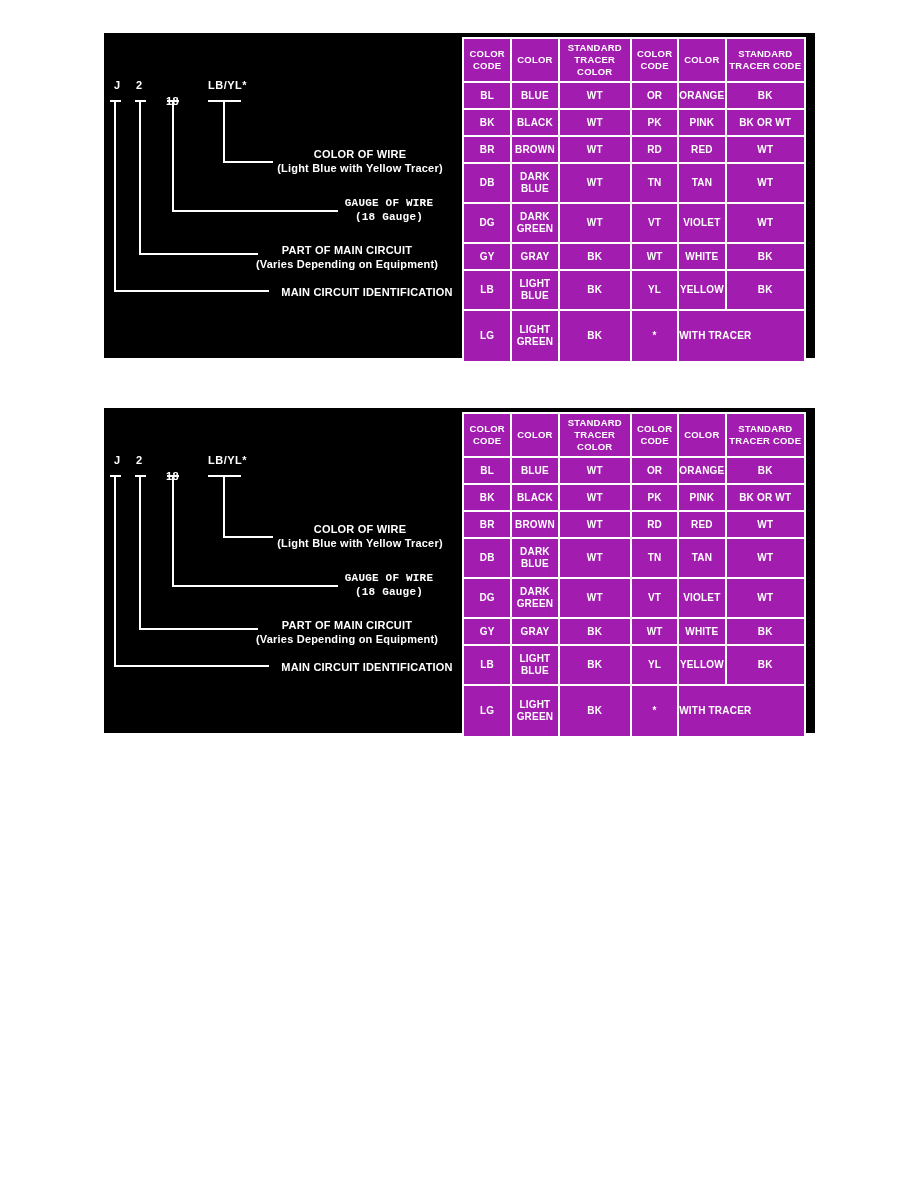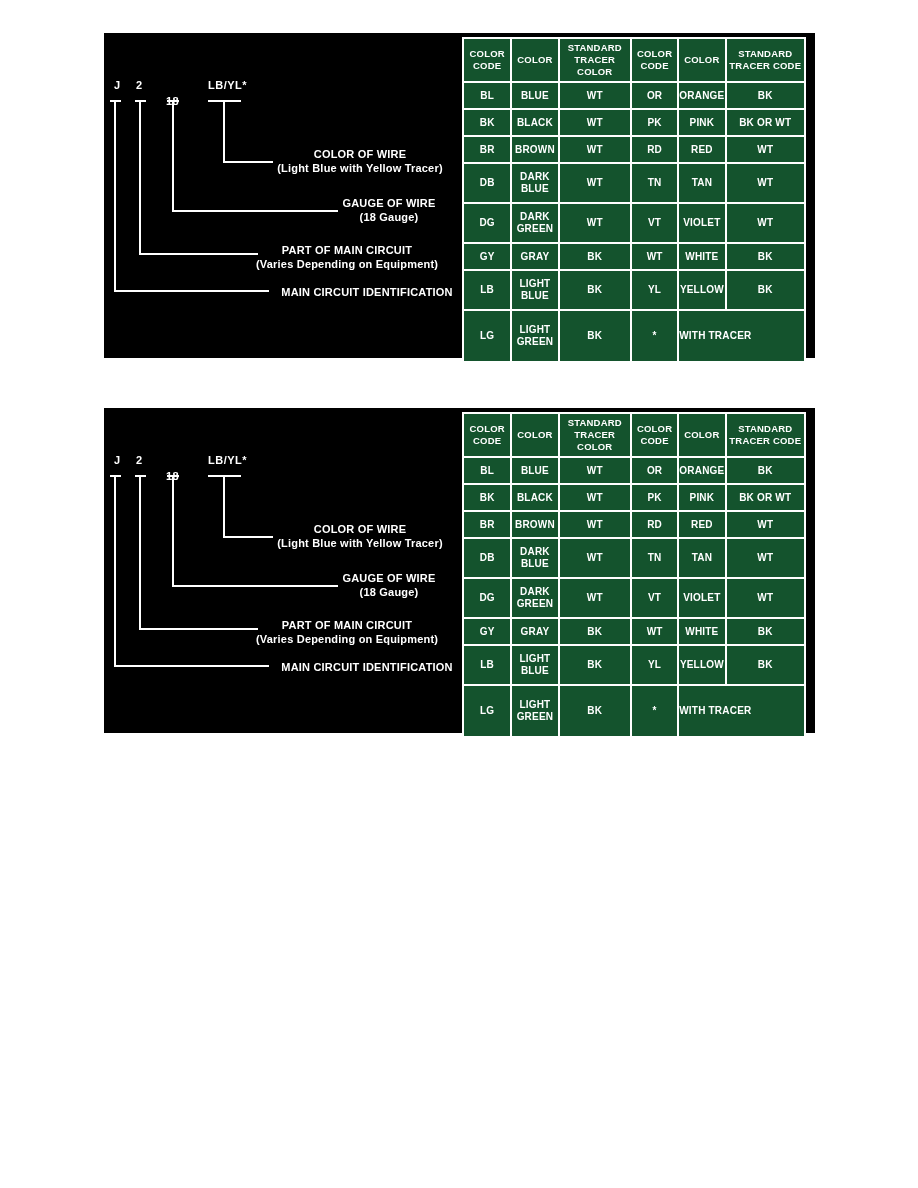--- a/index.html
+++ b/index.html
@@ -55,31 +55,31 @@
 
   .callout {
     position: absolute;
     text-align: center;
     font-size: 11px; font-weight: bold;
     line-height: 14px; letter-spacing: 0.2px;
     color: #ffffff;
   }
   .callout div { white-space: nowrap; }
   .co-color { left: 168px; top: 114px; width: 176px; }
-  .co-18    { left: 233px; top: 163px; width: 104px; }
+  .co-18    { left: 233px; top: 163px; width: 104px; font-family: Liberation Mono, monospace; }
   .co-2     { left: 152px; top: 210px; width: 182px; }
   .co-main  { left: 172px; top: 252px; width: 182px; }
 
   
   .tablewrap { position: absolute; left: 358px; top: 4px; width: 348px; }
   table.codes {
     border-collapse: collapse;
     table-layout: fixed;
     width: 344px;
-    background: #14532d;
+    background: #a21caf;
     border: 2px solid #ffffff;
   }
   table.codes th, table.codes td {
     border: 2px solid #ffffff;
     color: #ffffff;
     font-weight: bold;
     text-align: center;
     vertical-align: middle;
     overflow: visible;
   }

